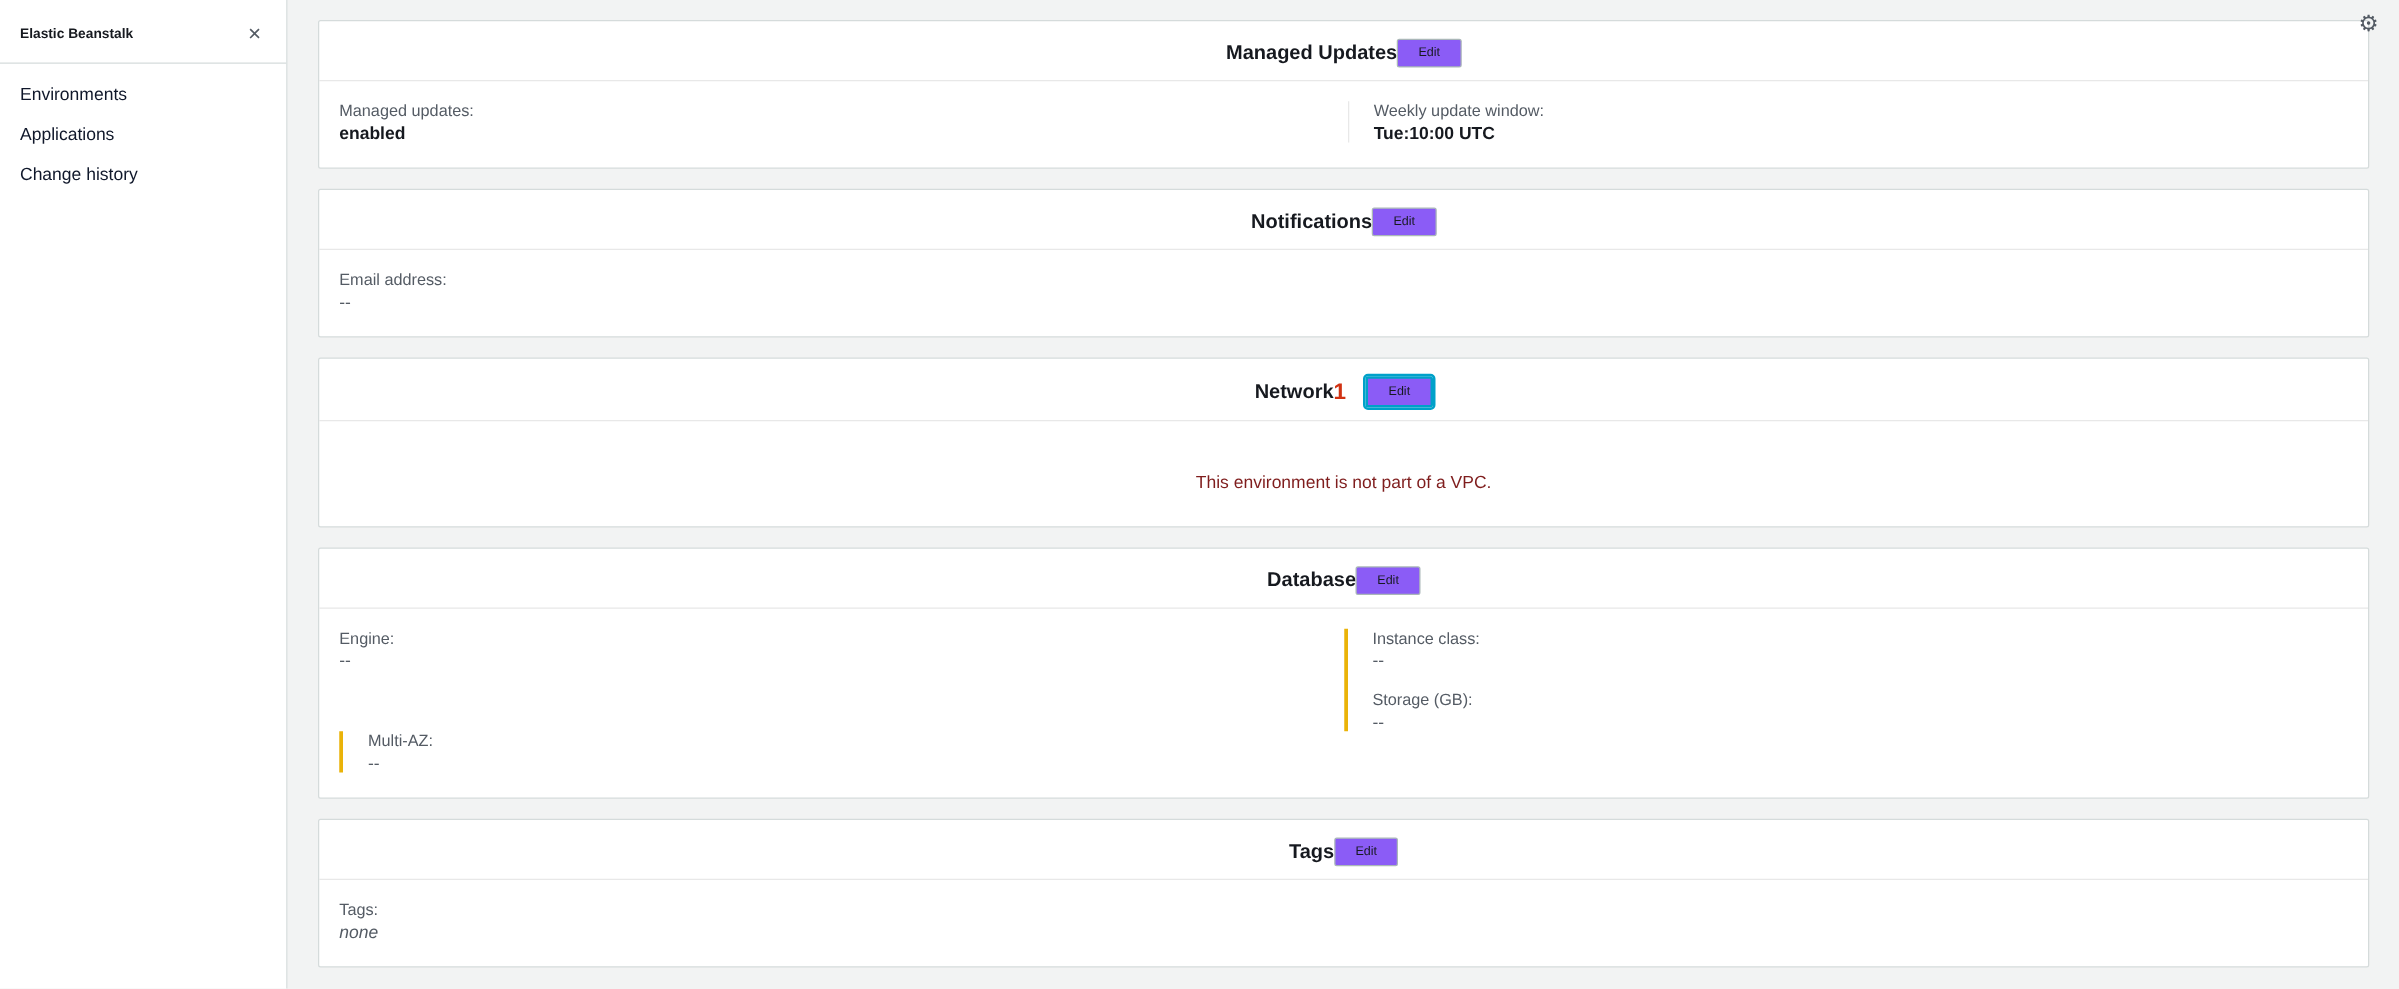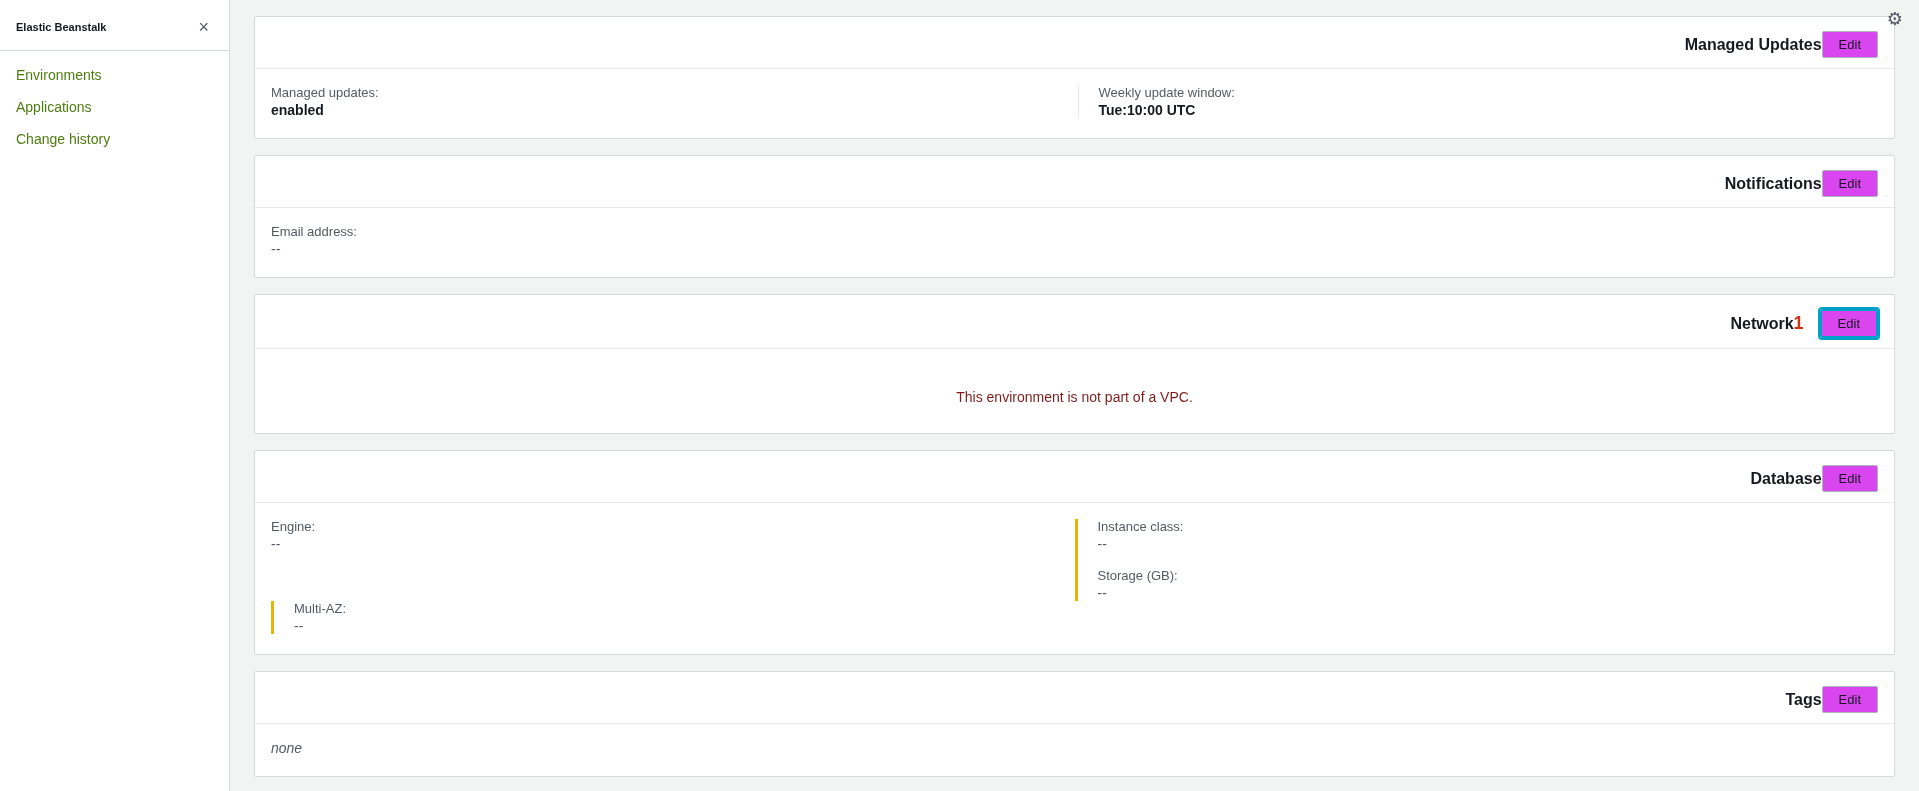--- a/index.html
+++ b/index.html
@@ -43,21 +43,21 @@
       font-size: 18px;
       line-height: 1;
       padding: 2px 4px;
     }
     .sidebar-nav {
       padding: 8px 0;
     }
     .sidebar-nav-item {
       display: block;
       padding: 8px 16px;
-      color: #4d7c0f;
+      color: #0f172a;
       text-decoration: none;
       font-size: 14px;
       cursor: pointer;
     }
 
     
     .main {
       flex: 1;
       overflow-y: auto;
       padding: 16px 24px 24px 24px;
@@ -67,40 +67,40 @@
     
     .section-card {
       background: #fff;
       border: 1px solid #d5dbdb;
       border-radius: 2px;
       margin-bottom: 16px;
     }
     .section-header {
       display: flex;
       align-items: center;
-      justify-content: flex-end;
+      justify-content: center;
       padding: 14px 16px 10px 16px;
       border-bottom: 1px solid #e8e8e8;
     }
     .section-title {
       font-size: 16px;
       font-weight: 700;
       color: #16191f;
     }
     .section-body {
       padding: 16px 16px 20px 16px;
     }
 
     
     .edit-btn {
-      background: #d946ef;
+      background: #8b5cf6;
       border: 1px solid #aab7b8;
       border-radius: 2px;
       padding: 5px 16px;
-      font-size: 13px;
+      font-size: 10px;
       color: #16191f;
       cursor: pointer;
       font-family: inherit;
     }
     .edit-btn.highlighted {
       border: 2px solid #00a1c9;
       outline: 2px solid #00a1c9;
     }
 
     
@@ -295,20 +295,21 @@
   </section>
 
   <section class="section-card">
     <div class="section-header">
       <h2 class="section-title">Tags</h2>
       <button class="edit-btn">Edit</button>
     </div>
     <div class="section-body">
       <div class="field-row">
         <div class="field-col">
+          <div class="field-label">Tags:</div>
           <div class="field-value italic">none</div>
         </div>
       </div>
     </div>
   </section>
 
 </main>
 
 <div class="top-right-icon">⚙</div>
 

